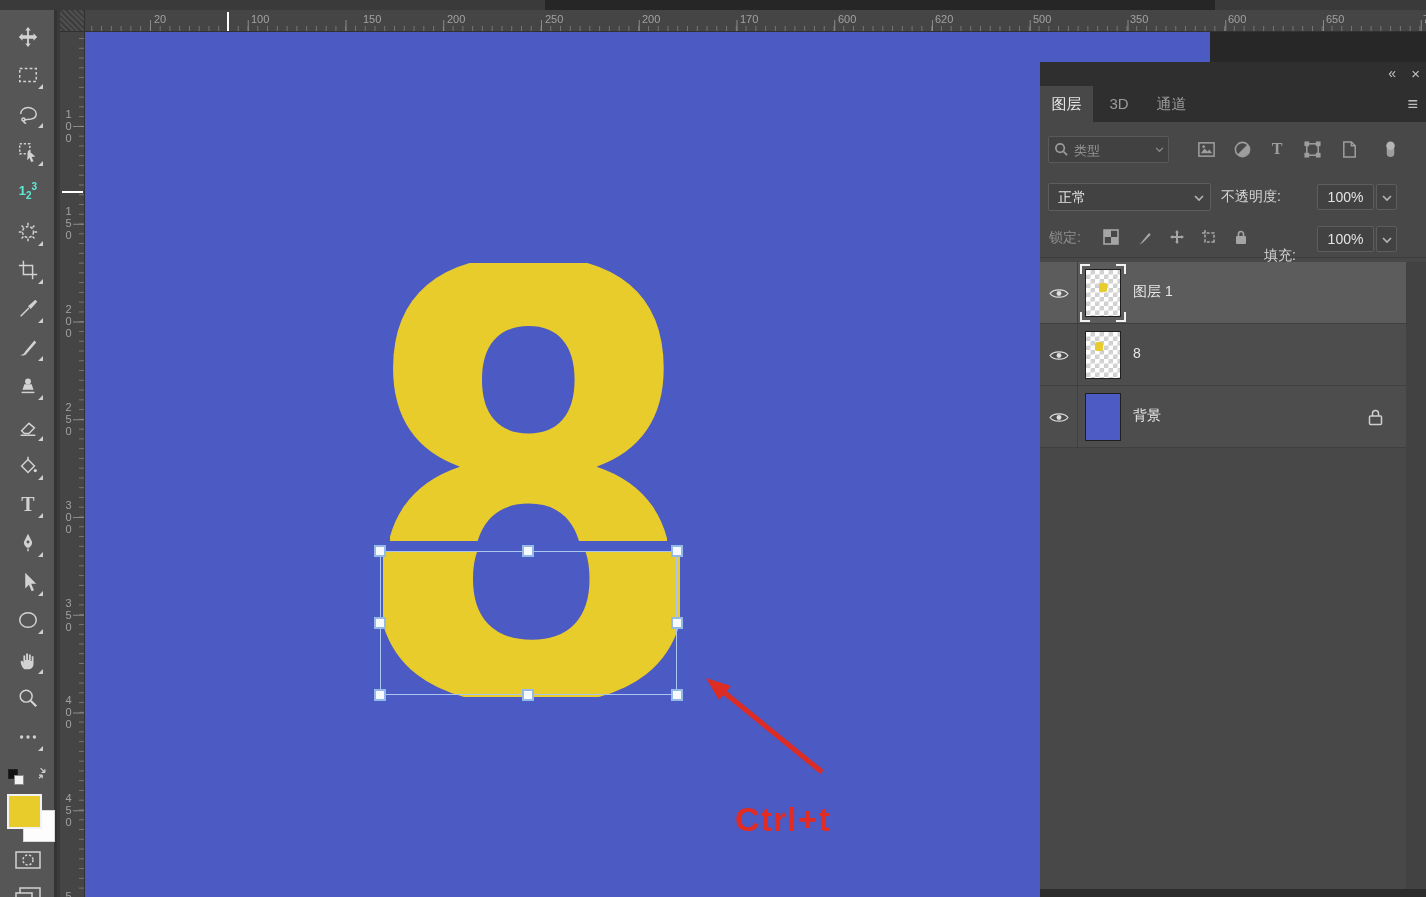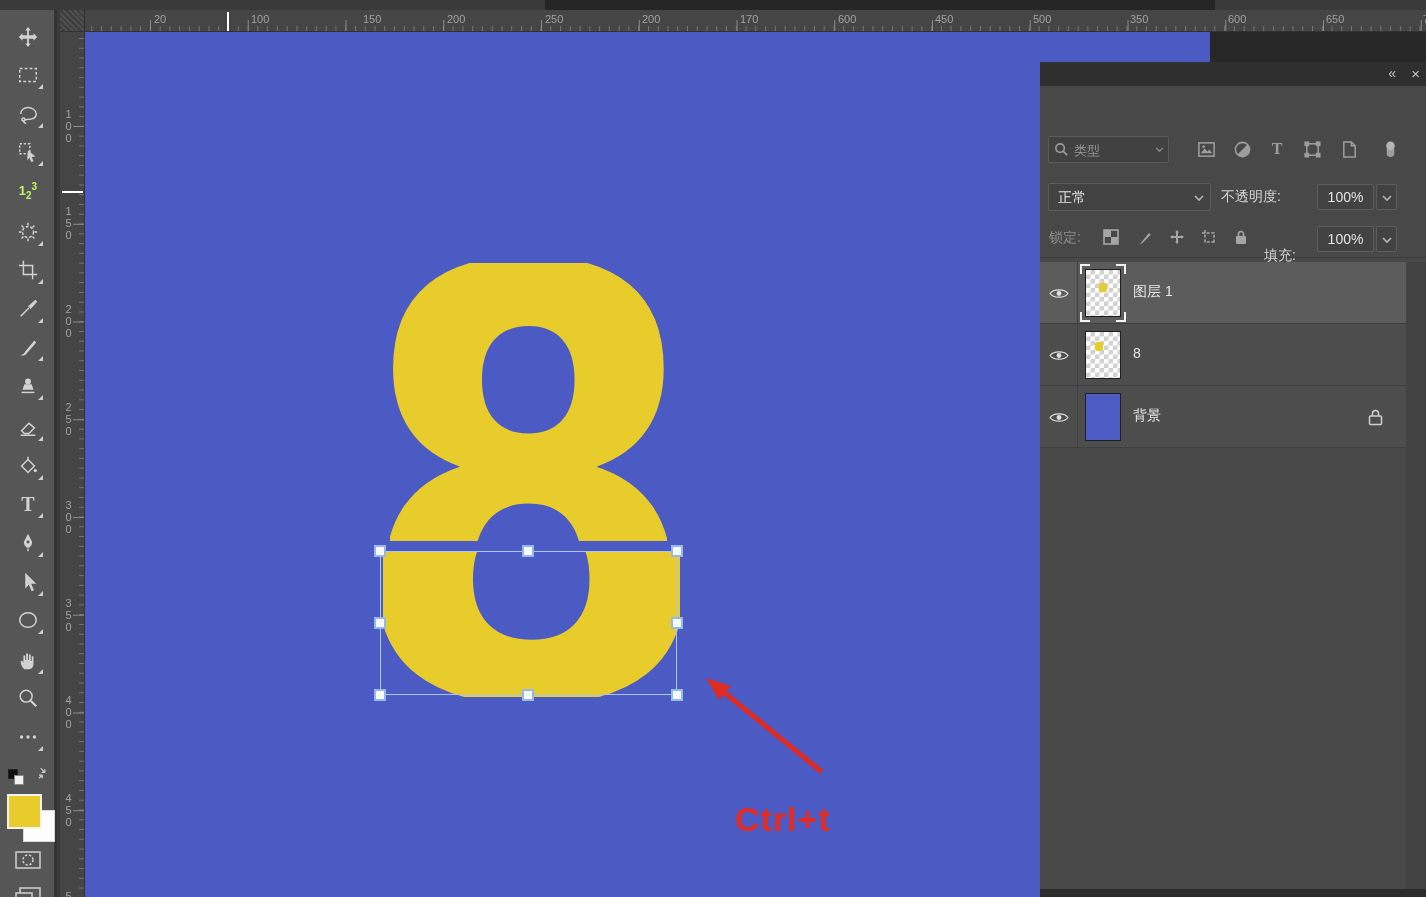--- a/index.html
+++ b/index.html
@@ -11,21 +11,21 @@
   .top-strip { position:absolute; left:0; top:0; width:1426px; height:10px; background:#3a3a3a; }
   .top-strip .dark-seg { position:absolute; left:545px; top:0; width:670px; height:10px; background:#262626; }
 
   
   #toolbar { position:absolute; left:0; top:10px; width:57px; height:887px; background:#565656; border-right:3px solid #333; }
   .tool { position:absolute; left:15px; width:26px; height:26px; display:flex; align-items:center; justify-content:center; color:#d2d2d2; }
   .tool svg { width:22px; height:22px; stroke:#d2d2d2; fill:none; stroke-width:1.6; }
   .tool .fillme { fill:#d2d2d2; stroke:none; }
   .tool .flyout { position:absolute; right:-2px; bottom:-1px; width:0; height:0;
     border-left:5px solid transparent; border-bottom:5px solid #cfcfcf; }
-  .count-label { font-size:13px; font-weight:bold; color:#bef264; letter-spacing:0; }
+  .count-label { font-size:13px; font-weight:bold; color:#5eead4; letter-spacing:0; }
   .count-label sup { font-size:10px; } .count-label sub { font-size:10px; }
   .fgbg-mini { position:absolute; left:8px; top:755px; width:42px; height:22px; }
   .fgbg-mini .blk { position:absolute; left:0; top:4px; width:10px; height:10px; background:#111; border:1px solid #222; }
   .fgbg-mini .wht { position:absolute; left:6px; top:10px; width:10px; height:10px; background:#f2f2f2; border:1px solid #888; }
   .fgbg-mini svg { position:absolute; right:2px; top:0; width:18px; height:18px; stroke:#d2d2d2; fill:none; stroke-width:1.6; }
   .swatch-bg { position:absolute; left:23px; top:800px; width:32px; height:32px; background:#fdfdfd; border:1px solid #d9d9d9; }
   .swatch-fg { position:absolute; left:7px; top:784px; width:35px; height:35px; background:#e8cc2b; border:2px solid #f2f2f2; }
   .qmask { position:absolute; left:14px; top:840px; width:28px; height:20px; }
   .smode { position:absolute; left:14px; top:876px; width:28px; height:20px; }
 
@@ -268,21 +268,21 @@
     <div class="major"></div>
     <div>
         <span class="hlbl" style="left: 94px;">20</span>
         <span class="hlbl" style="left: 191px;">100</span>
         <span class="hlbl" style="left: 303px;">150</span>
         <span class="hlbl" style="left: 387px;">200</span>
         <span class="hlbl" style="left: 485px;">250</span>
         <span class="hlbl" style="left: 582px;">200</span>
         <span class="hlbl" style="left: 680px;">170</span>
         <span class="hlbl" style="left: 778px;">600</span>
-        <span class="hlbl" style="left: 875px;">450</span>
+        <span class="hlbl" style="left: 875px;">620</span>
         <span class="hlbl" style="left: 973px;">500</span>
         <span class="hlbl" style="left: 1070px;">350</span>
         <span class="hlbl" style="left: 1168px;">600</span>
         <span class="hlbl" style="left: 1266px;">650</span>
         <span class="hlbl" style="left: 1363px;">700</span>
       </div>
     <div id="h-marker"></div>
   </div>
   <div id="v-ruler">
     <div class="minor"></div>
@@ -330,20 +330,26 @@
       <line x1="737" y1="740" x2="630" y2="653" stroke="#dc2c24" stroke-width="5"></line>
       <polygon points="621,646 646,654 634,668" fill="#dc2c24"></polygon>
     </svg>
     <div class="ctrl-t">Ctrl+t</div>
   </div>
 
   <div id="panel">
     <div class="panel-header">
       <span class="collapse">«</span>
       <span class="close">×</span>
+    </div>
+    <div class="tabbar">
+      <div class="tab active" style="left:0;width:53px">图层</div>
+      <div class="tab" style="left:57px;width:44px">3D</div>
+      <div class="tab" style="left:104px;width:55px">通道</div>
+      <span class="tab-menu">≡</span>
     </div>
 
     <div class="filter-row">
       <div class="search-box">
         <svg class="mag" viewBox="0 0 16 16">
             <circle cx="6.5" cy="6.5" r="4.5"></circle>
             <path d="M10 10l4 4"></path>
           </svg>
         <span class="txt">类型</span>
         <svg class="chev" viewBox="0 0 10 7">

